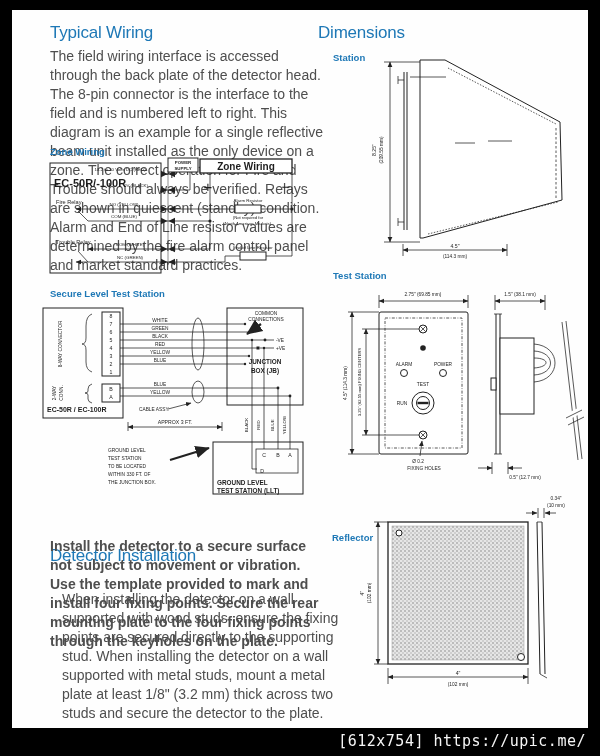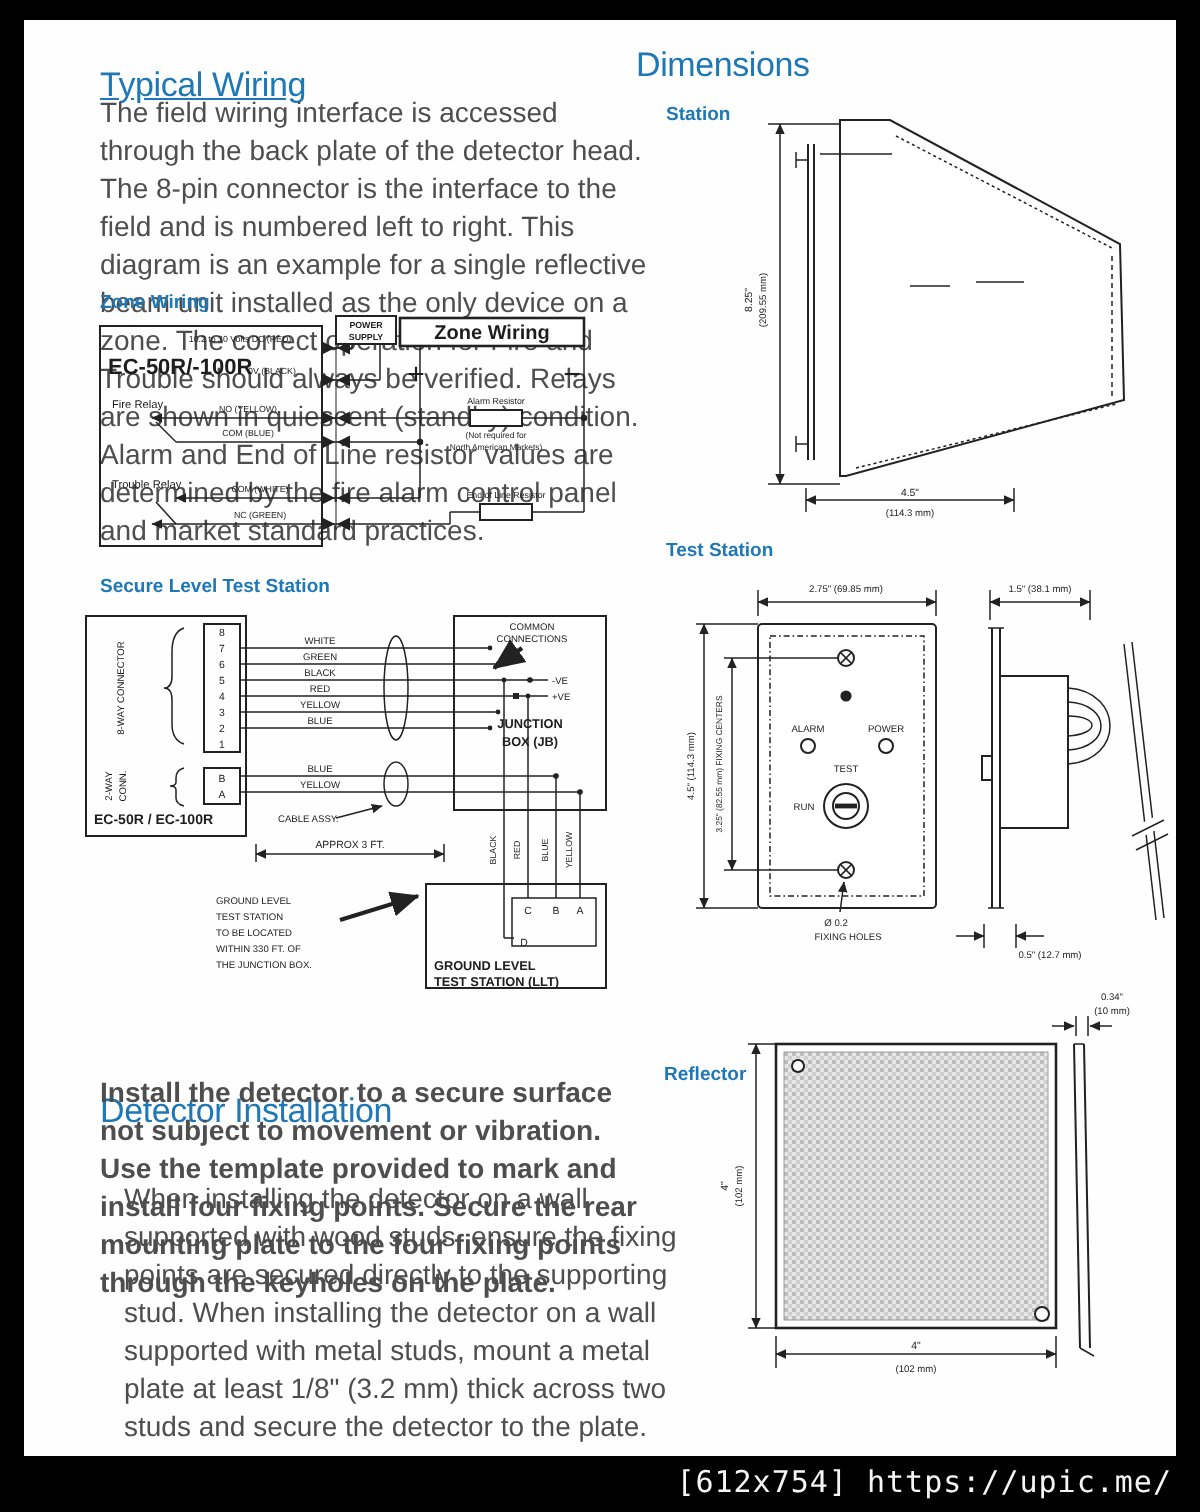--- a/index.html
+++ b/index.html
@@ -45,21 +45,21 @@
         <path d="M0,1 L9,5 L0,9 z" fill="#222"></path>
       </marker>
       <pattern id="reflgrid" width="4" height="4" patternUnits="userSpaceOnUse">
         <rect width="4" height="4" fill="#e6e6e6"></rect>
         <rect width="2" height="2" fill="#bcbcbc"></rect>
         <rect x="2" y="2" width="2" height="2" fill="#cfcfcf"></rect>
       </pattern>
     </defs>
   </svg>
 
-  <div class="abs h1" style="left:50px;top:33px;text-decoration:underline;">Typical Wiring</div>
+  <div class="abs h1" style="left:50px;top:23px;">Typical Wiring</div>
   <div class="abs btext" style="left:50px;top:47px;width:279px;">The field wiring interface is accessed through the back plate of the detector head. The 8-pin connector is the interface to the field and is numbered left to right. This diagram is an example for a single reflective beam unit installed as the only device on a zone. The correct operation for Fire and Trouble should always be verified. Relays are shown in quiescent (standby) condition. Alarm and End of Line resistor values are determined by the fire alarm control panel and market standard practices.</div>
 
   <div class="abs h2" style="left:50px;top:146px;">Zone Wiring</div>
 
   <svg class="abs" style="left:40px;top:155px;" width="292" height="128" viewBox="0 0 292 128">
     <defs>
       <g id="bt">
         <polygon class="blk" points="121,-3.2 127.5,0 121,3.2"></polygon>
         <polygon class="blk" points="135,-3.2 128.5,0 135,3.2"></polygon>
       </g>

